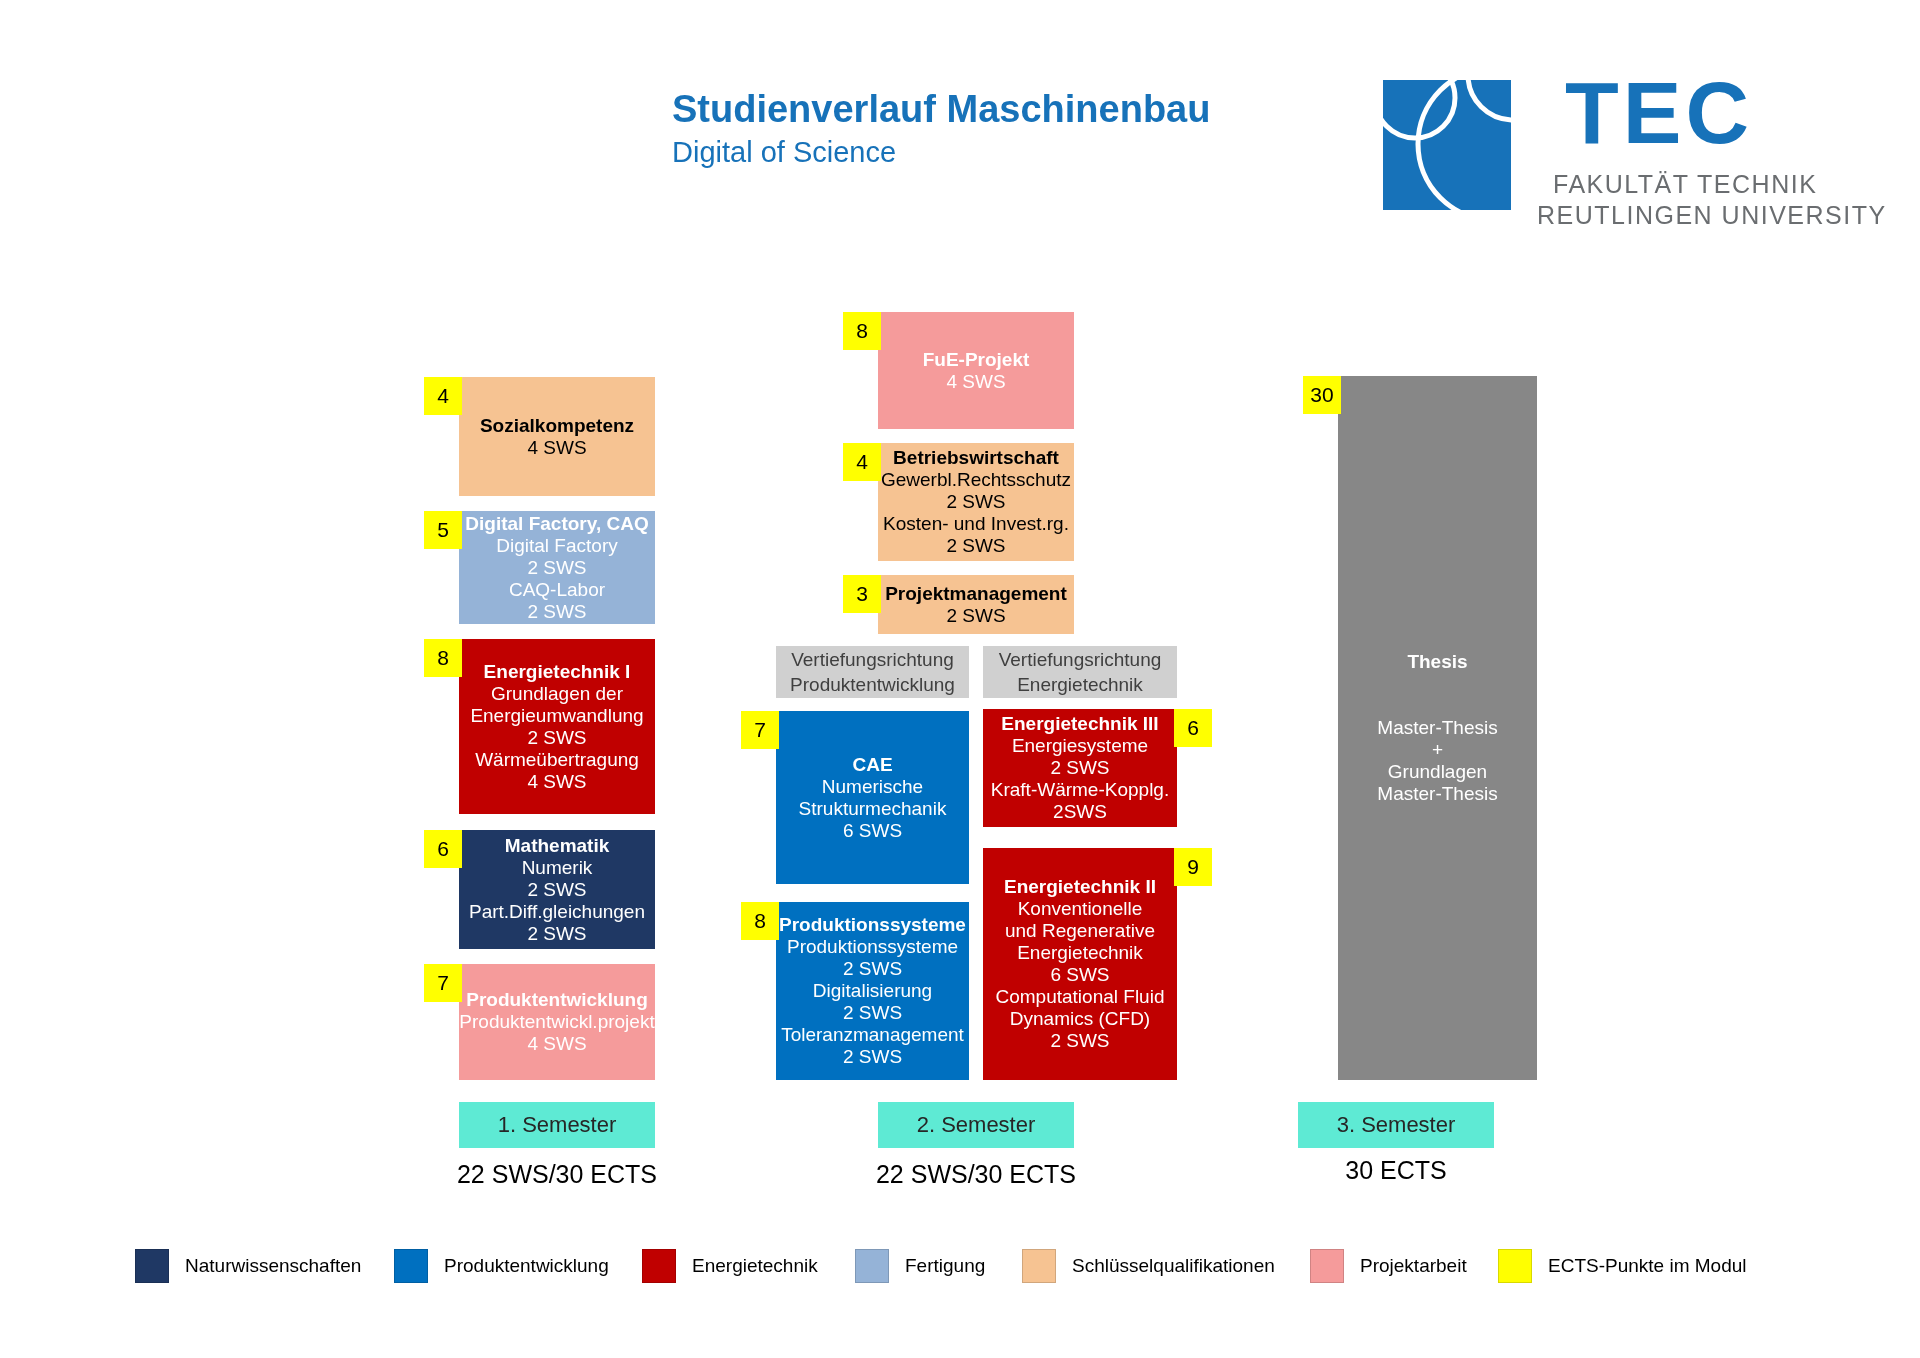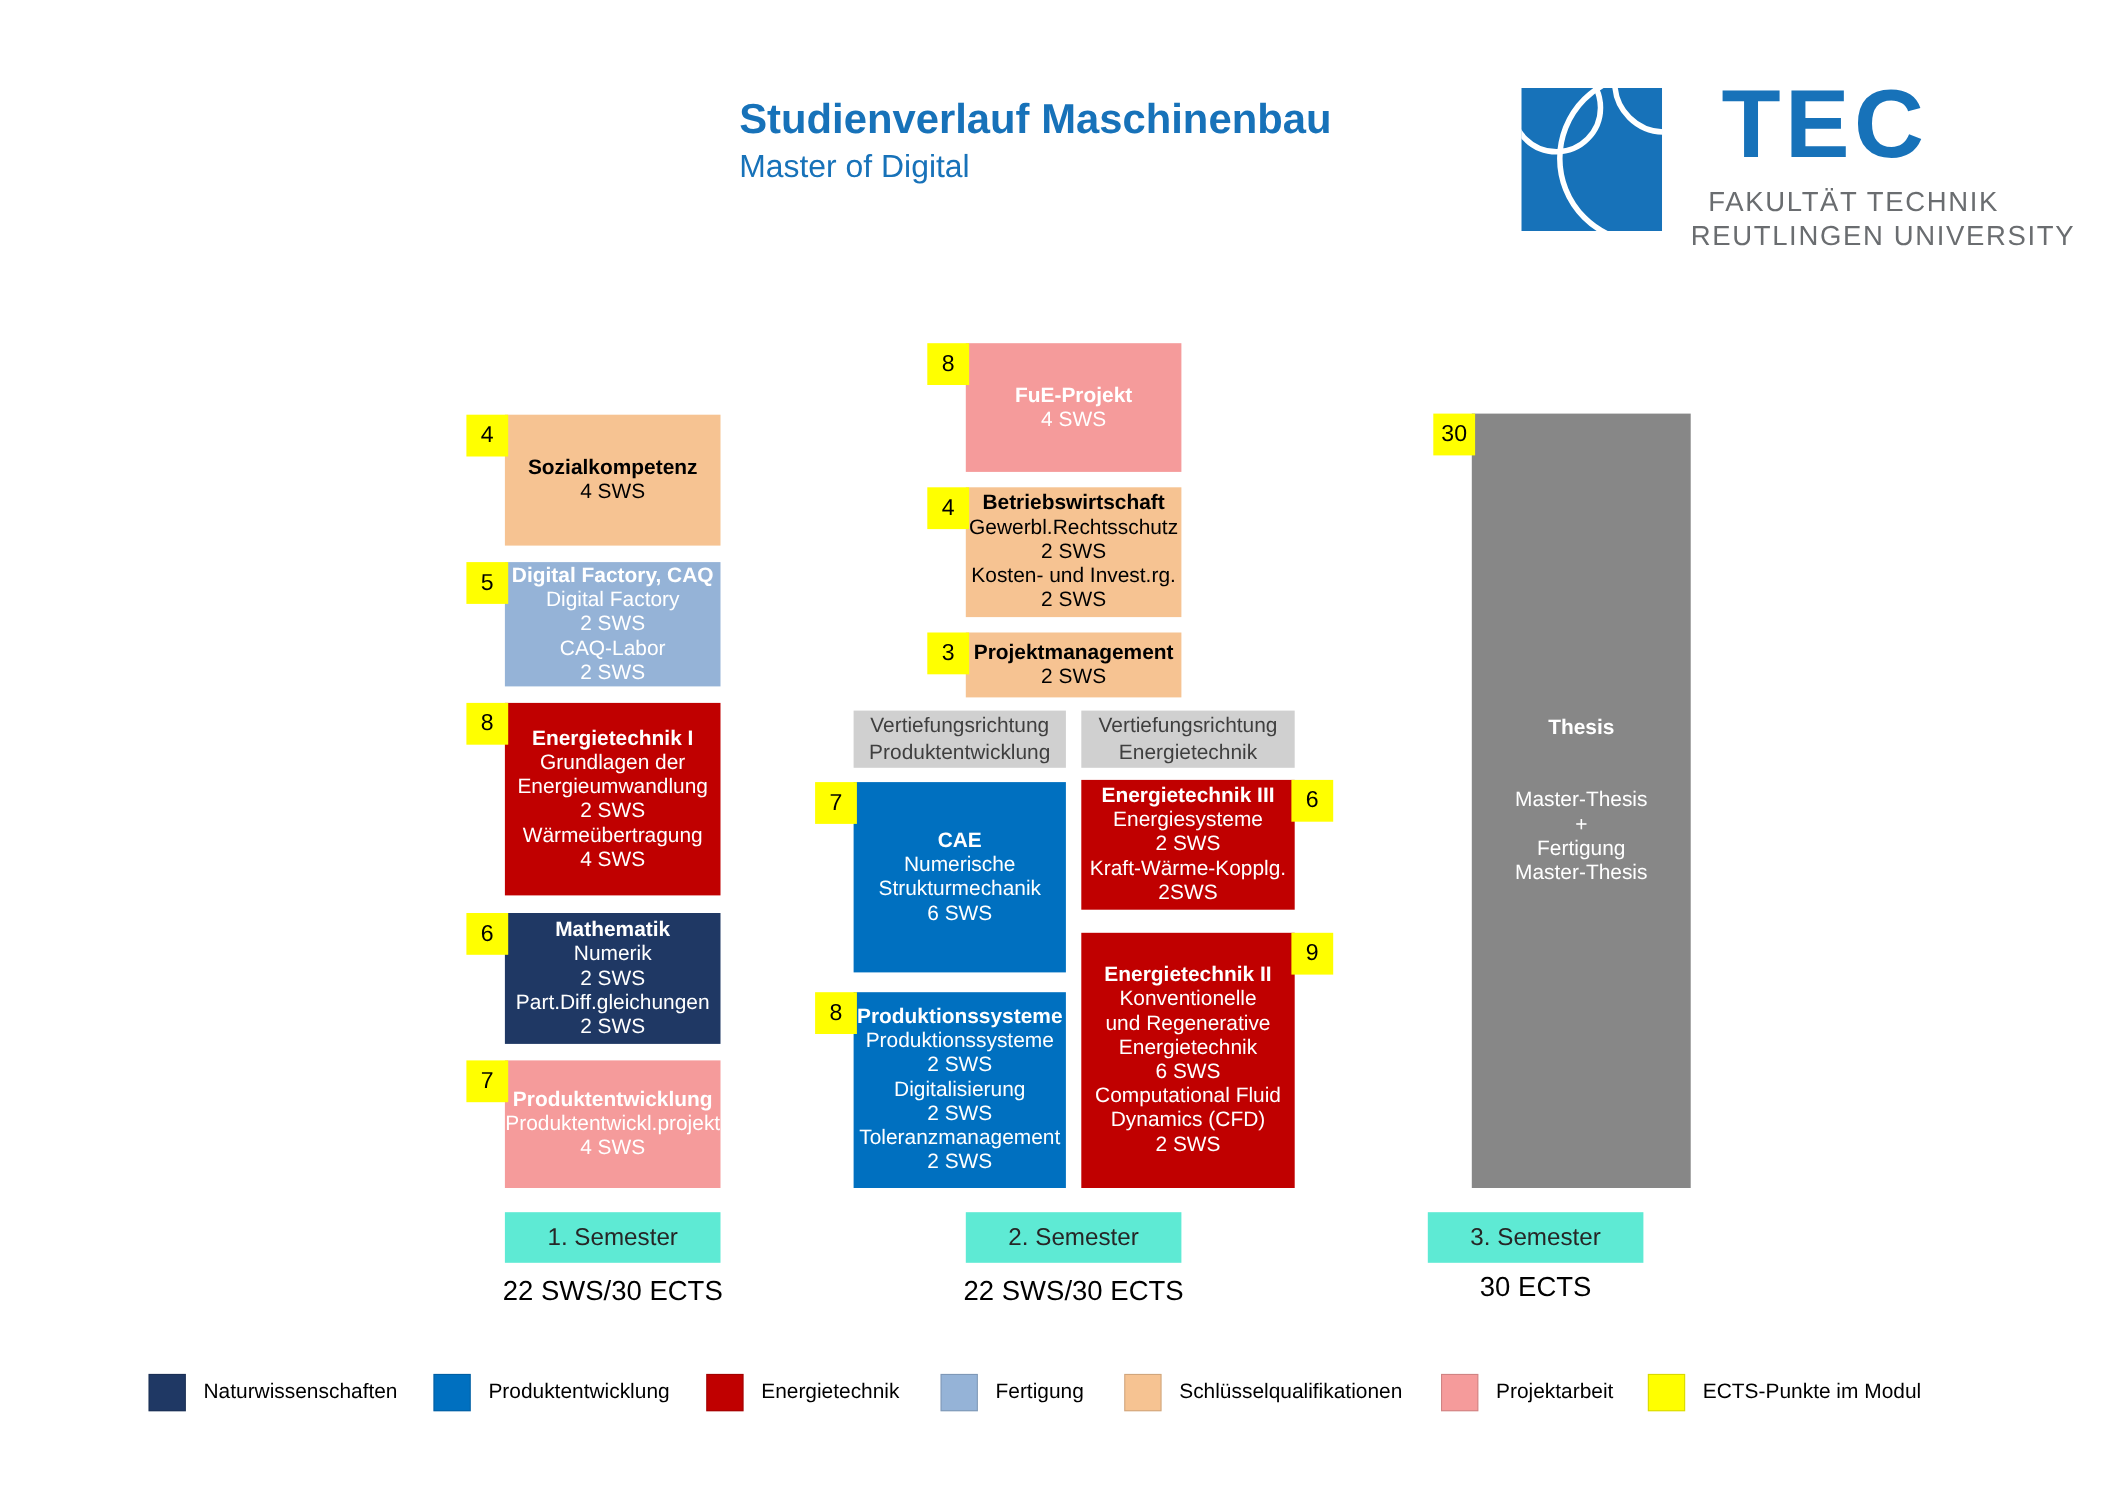--- a/index.html
+++ b/index.html
@@ -44,21 +44,21 @@
   .legend-item{position:absolute;top:1249px;display:flex;align-items:center;height:34px;}
   .lsq{width:32px;height:32px;display:inline-block;margin-right:16px;border:1px solid rgba(0,0,0,0.15);}
   .llabel{font-size:19px;color:#000000;}
 </style>
 </head>
 <body>
 
 <div class="canvas">
 
   <div class="page-title">Studienverlauf Maschinenbau</div>
-  <div class="page-subtitle">Master of Digital</div>
+  <div class="page-subtitle">Digital of Science</div>
 
   <div class="logo-square">
     <svg width="128" height="130" viewBox="0 0 128 130" xmlns="http://www.w3.org/2000/svg">
       <rect x="0" y="0" width="128" height="130" fill="#1772B9"></rect>
       <g fill="none" stroke="#ffffff" stroke-width="5">
         <circle cx="32" cy="18" r="40"></circle>
         <circle cx="111" cy="64" r="76"></circle>
         <circle cx="130" cy="-5" r="45"></circle>
       </g>
     </svg>
@@ -172,21 +172,21 @@
 Computational Fluid
 Dynamics (CFD)
 2 SWS</div>
   </div>
 
   <div class="module thesisgray gap" style="left:1338px;top:376px;width:199px;height:704px">
     <span class="ects left">30</span>
     <div class="mtitle">Thesis</div>
     <div class="mbody">Master-Thesis
 +
-Fertigung
+Grundlagen
 Master-Thesis</div>
   </div>
 
   <div class="sem-label" style="left:459px;top:1102px;width:196px">1. Semester</div>
   <div class="sem-label" style="left:878px;top:1102px;width:196px">2. Semester</div>
   <div class="sem-label" style="left:1298px;top:1102px;width:196px">3. Semester</div>
 
   <div class="sem-total" style="left:407px;top:1160px">22 SWS/30 ECTS</div>
   <div class="sem-total" style="left:826px;top:1160px">22 SWS/30 ECTS</div>
   <div class="sem-total" style="left:1246px;top:1156px">30 ECTS</div>

